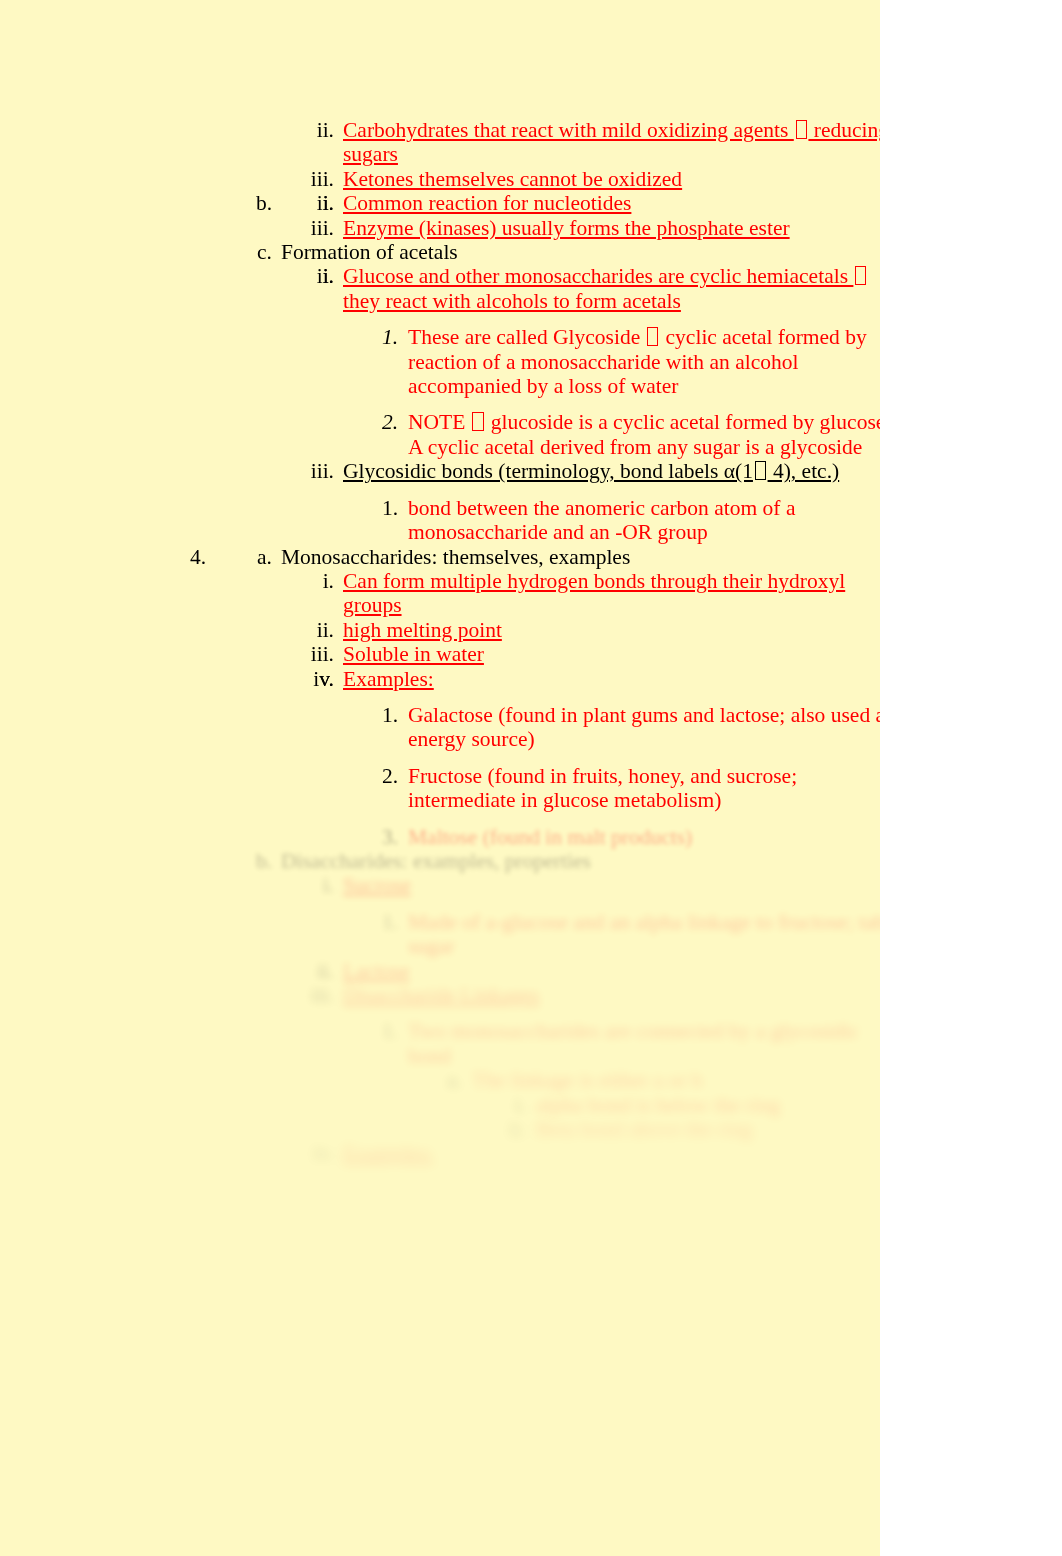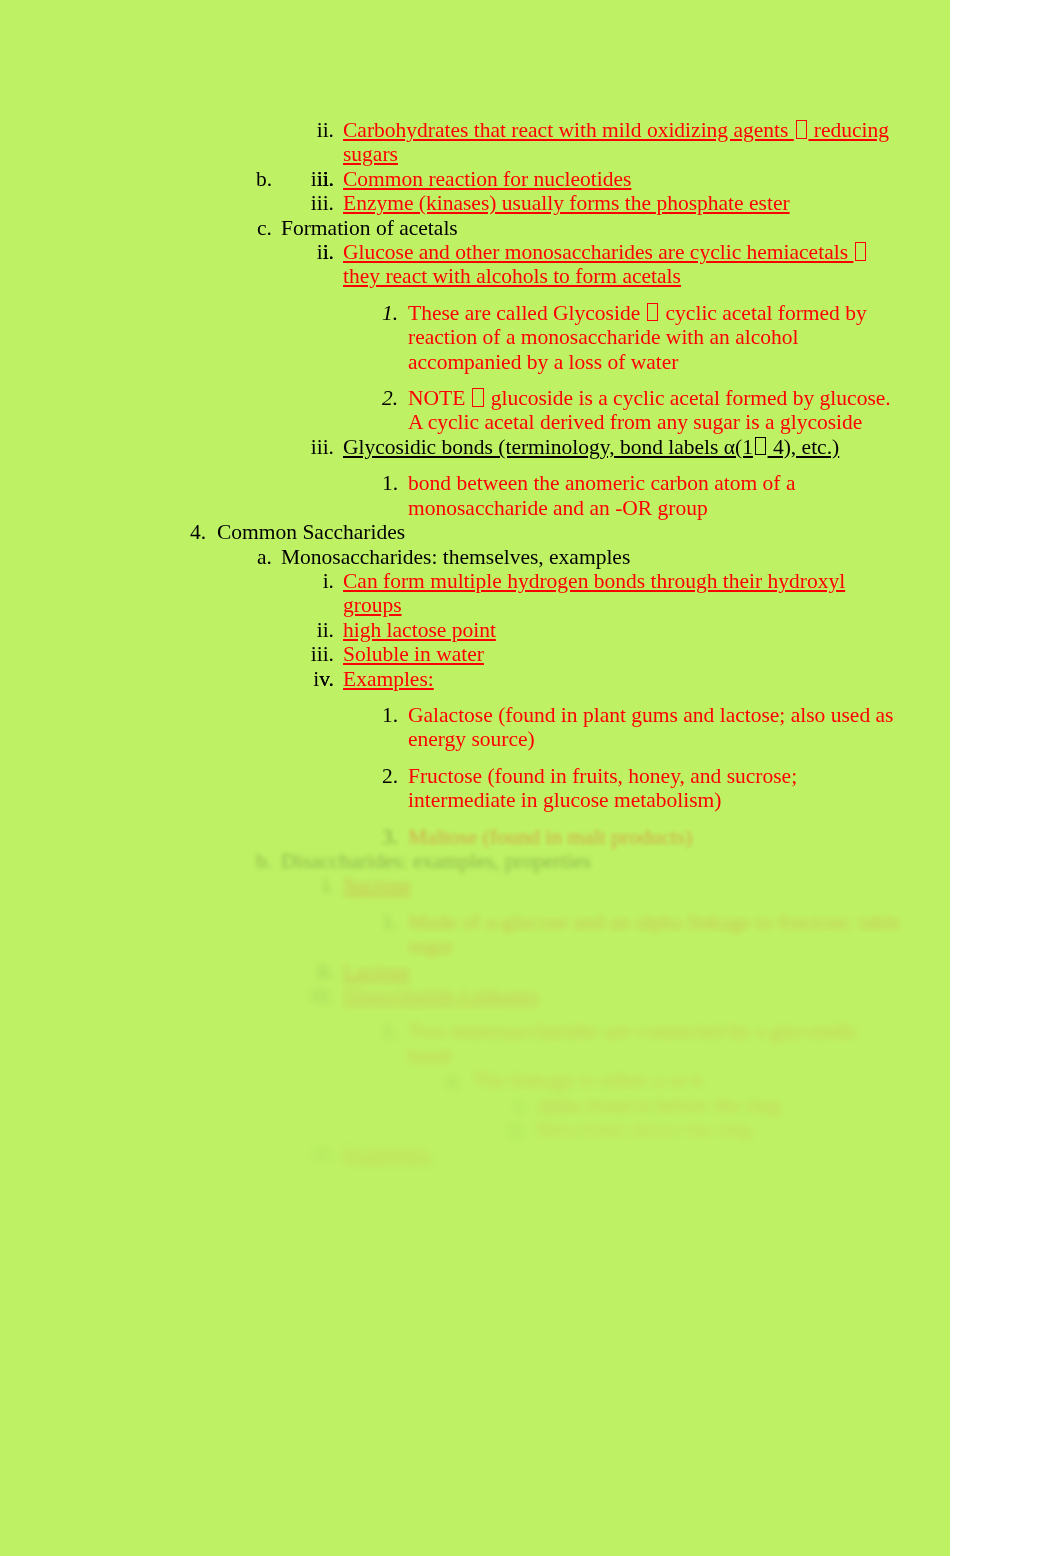--- a/index.html
+++ b/index.html
@@ -9,23 +9,23 @@
     background: #ffffff;
   }
 
   body {
     font-family: "Liberation Serif", "DejaVu Serif", serif;
     color: #000000;
   }
 
   #page {
     position: relative;
-    width: 950px;
+    width: 880px;
     height: 1556px;
-    background: #bef264;
+    background: #fef9c3;
     overflow: hidden;
   }
 
   #doc-body {
     position: absolute;
     left: 0;
     top: 118px;
     width: 1062px;
   }
 
@@ -100,20 +100,21 @@
 <body>
 
 <div id="page">
   <div id="doc-body">
       <div class="li L3 red">
         <span class="marker">ii.</span>
         <span class="txt">Carbohydrates that react with mild oxidizing agents <span class="tofu"></span> reducing sugars</span>
       </div>
       <div class="li L3 red">
         <span class="marker">iii.</span>
+        <span class="txt">Ketones themselves cannot be oxidized</span>
       </div>
       <div class="li L2">
         <span class="marker">b.</span>
       </div>
       <div class="li L3 red">
         <span class="marker">i.</span>
       </div>
       <div class="li L3 red">
         <span class="marker">ii.</span>
         <span class="txt">Common reaction for nucleotides</span>
@@ -144,33 +145,32 @@
       <div class="li L3">
         <span class="marker">iii.</span>
         <span class="txt">Glycosidic bonds (terminology, bond labels α(1<span class="tofu"></span> 4), etc.)</span>
       </div>
       <div class="li L4 red">
         <span class="marker">1.</span>
         <span class="txt">bond between the anomeric carbon atom of a monosaccharide and an -OR group</span>
       </div>
       <div class="li L1">
         <span class="marker">4.</span>
-        <span class="txt">Common Saccharides</span>
       </div>
       <div class="li L2">
         <span class="marker">a.</span>
         <span class="txt">Monosaccharides: themselves, examples</span>
       </div>
       <div class="li L3 red">
         <span class="marker">i.</span>
         <span class="txt">Can form multiple hydrogen bonds through their hydroxyl groups</span>
       </div>
       <div class="li L3 red">
         <span class="marker">ii.</span>
-        <span class="txt">high lactose point</span>
+        <span class="txt">high melting point</span>
       </div>
       <div class="li L3 red">
         <span class="marker">iii.</span>
         <span class="txt">Soluble in water</span>
       </div>
       <div class="li L3 red">
         <span class="marker">iv.</span>
       </div>
       <div class="li L3 red">
         <span class="marker">v.</span>

